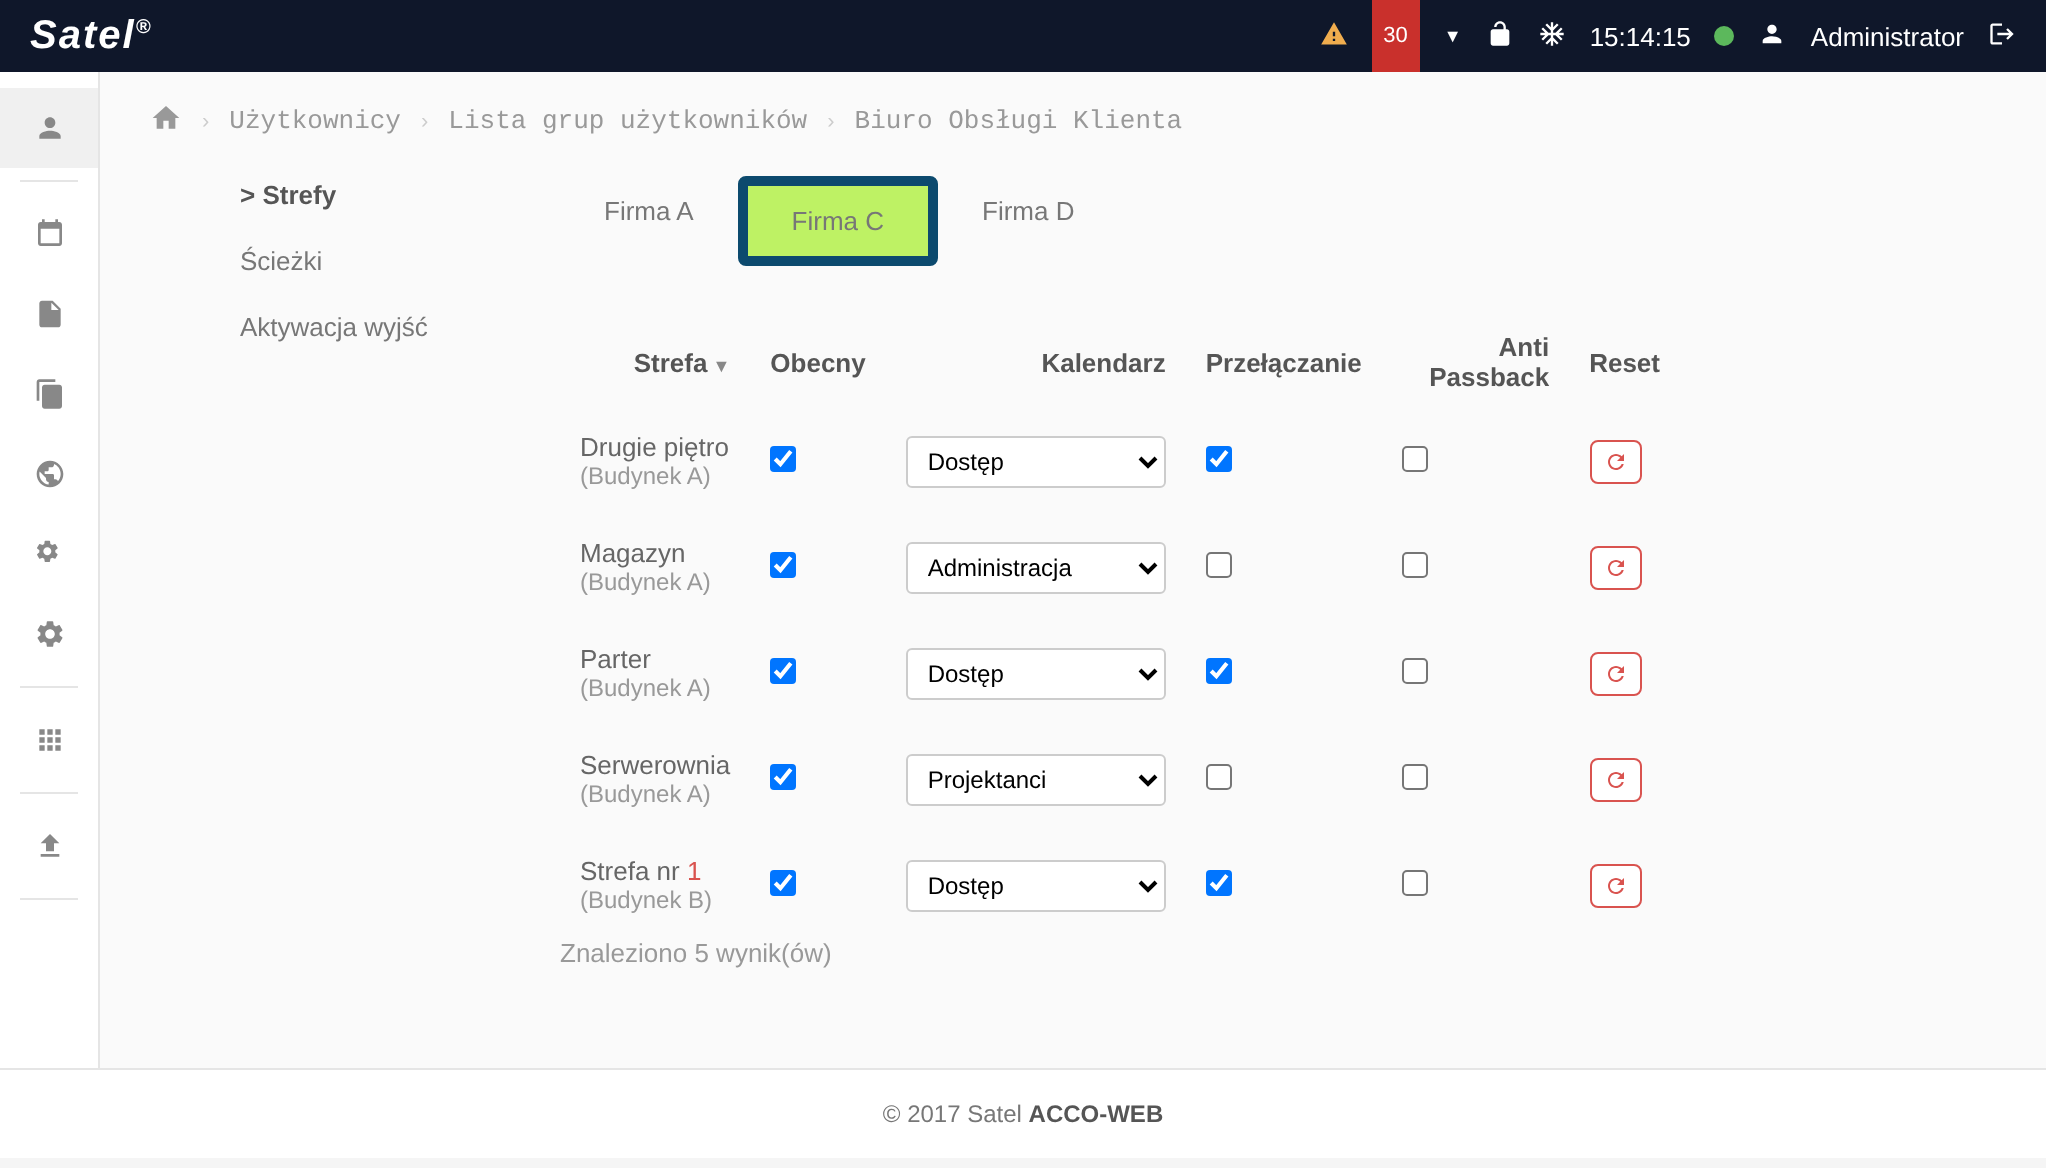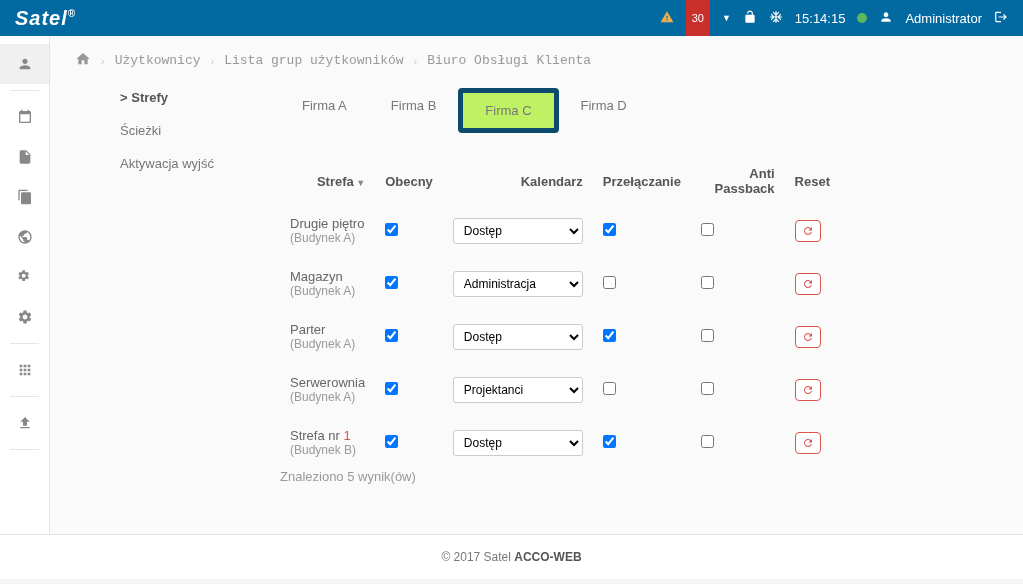--- a/index.html
+++ b/index.html
@@ -1,20 +1,20 @@
 <!DOCTYPE html>
 <html><head>
 <meta charset="utf-8">
 <style>
 * { margin: 0; padding: 0; box-sizing: border-box; }
 body { font-family: Arial, sans-serif; font-size: 13px; color: #555; background: #f5f5f5; }
 
 .topbar {
   height: 36px;
-  background: #0369a1;
+  background: #0f172a;
   display: flex;
   align-items: center;
   padding: 0 15px;
   color: #fff;
 }
 .logo { font-size: 20px; font-weight: bold; font-style: italic; letter-spacing: 1px; }
 .logo-sup { font-size: 10px; vertical-align: super; }
 .topbar-right { margin-left: auto; display: flex; align-items: center; gap: 12px; }
 .badge-warn { color: #f0ad4e; }
 .badge-count { background: #c9302c; color: #fff; padding: 18px 6px; border-radius: 3px; font-size: 11px; }
@@ -242,21 +242,20 @@
     <div class="main-area">
       <div class="sub-nav">
         <div class="sub-nav-item active">Strefy</div>
         <div class="sub-nav-item">Ścieżki</div>
         <div class="sub-nav-item">Aktywacja wyjść</div>
       </div>
 
       <div class="firm-area">
         <div class="firm-tabs">
           <div class="firm-tab">Firma A</div>
-          <div class="firm-tab">Firma B</div>
           <div class="firm-tab active">Firma C</div>
           <div class="firm-tab">Firma D</div>
         </div>
 
         <table>
           <thead>
             <tr>
               <th class="sort">Strefa</th>
               <th>Obecny</th>
               <th>Kalendarz</th>

